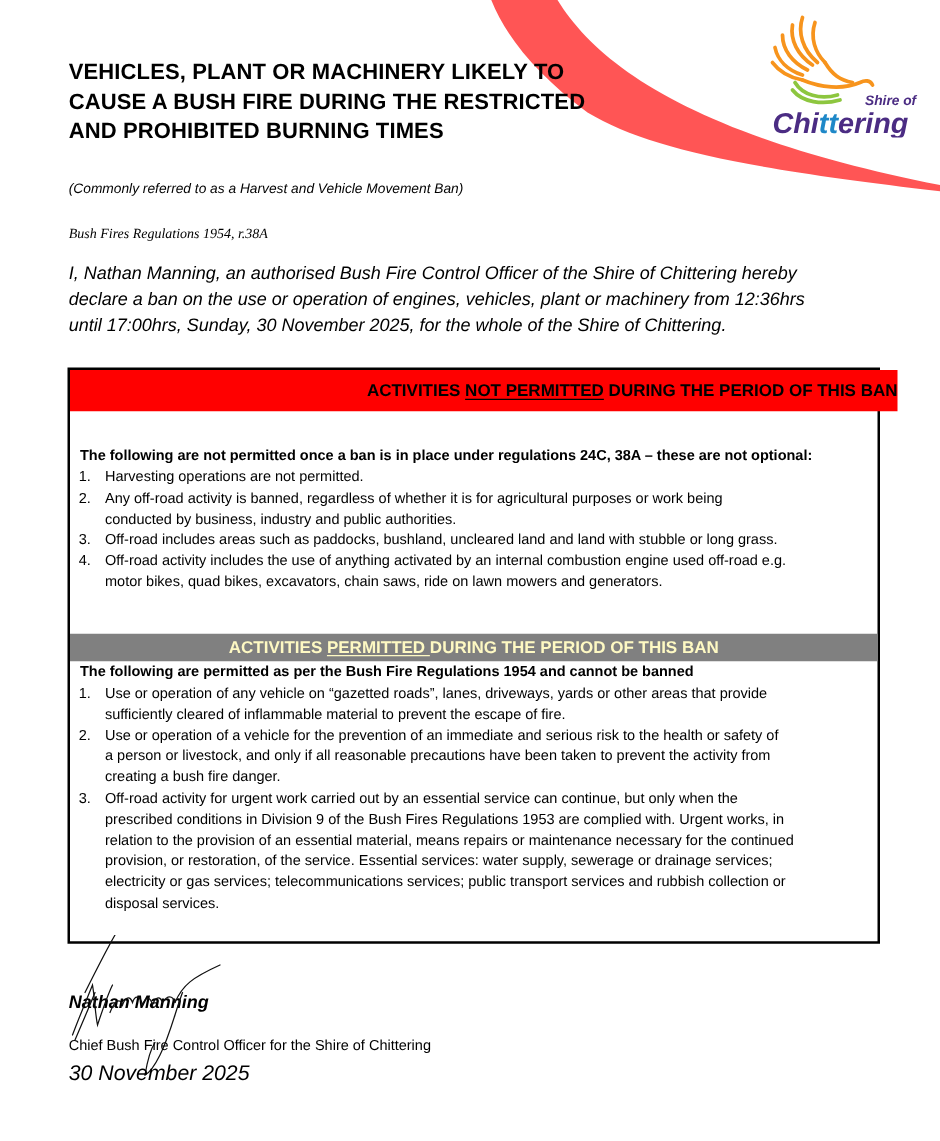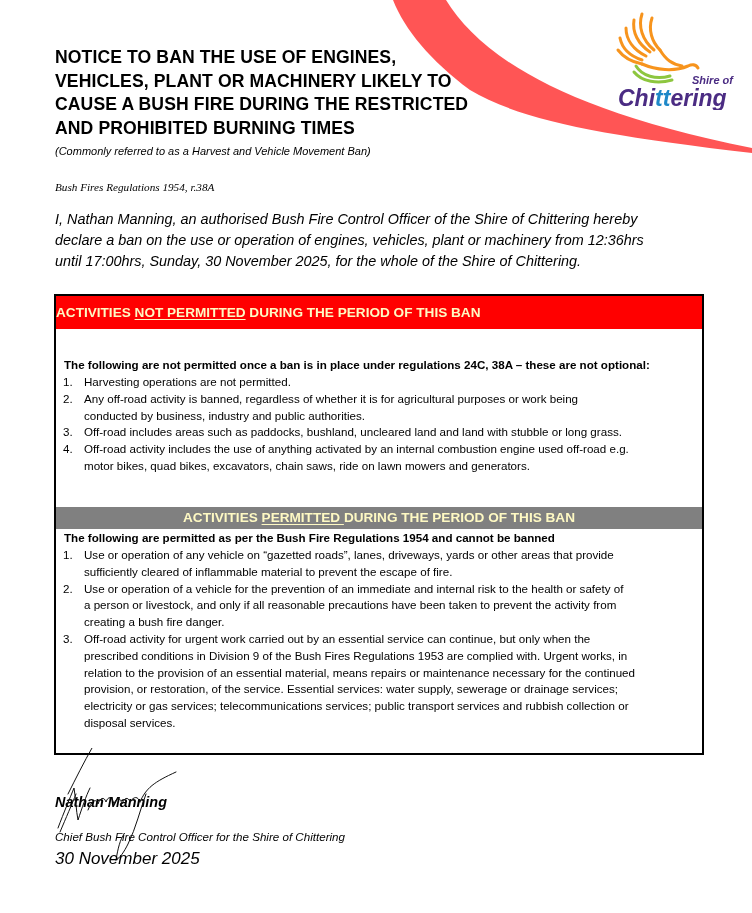--- a/index.html
+++ b/index.html
@@ -32,22 +32,22 @@
   }
   .declaration span { display: block; white-space: nowrap; }
 
   .ban-box {
     position: absolute; left: 54px; top: 294px; width: 646px; height: 457px;
     border: 2px solid #000; border-right-width: 2px;
     box-sizing: content-box;
   }
   .hdr-red {
     position: absolute; left: 0; top: 0; width: 646px; height: 33px;
-    background: #ff0000; color: #fef9c3; font-weight: bold; font-size: 13.6px;
-    text-align: left; line-height: 33px; white-space: nowrap;
+    background: #ff0000; color: #000000; font-weight: bold; font-size: 13.6px;
+    text-align: right; line-height: 33px; white-space: nowrap; padding-left: 16px;
   }
   .hdr-grey {
     position: absolute; left: 0; top: 211px; width: 646px; height: 22px;
     background: #808080; color: #fef9c3; font-weight: bold; font-size: 13.6px;
     text-align: center; line-height: 22px; white-space: nowrap;
   }
   .hdr-red u, .hdr-grey u { text-decoration: underline; text-decoration-thickness: 1px; text-underline-offset: 2px; }
 
   .sec-intro {
     position: absolute; left: 8px; font-weight: bold; font-size: 11.6px; white-space: nowrap;
@@ -60,21 +60,21 @@
   .list li .num { position: absolute; left: 0; top: 0; }
   .list li .ln { display: block; white-space: nowrap; }
 
   .sig-name {
     position: absolute; left: 55px; top: 772px;
     font-weight: bold; font-style: italic; font-size: 14.4px; white-space: nowrap; margin-top: 22px;
   }
   .signature { position: absolute; left: 54px; top: 748px; width: 130px; height: 118px; }
   .sig-title {
     position: absolute; left: 55px; top: 830px;
-    font-style: italic; font-size: 11.6px; white-space: nowrap;
+    font-size: 11.6px; white-space: nowrap;
   }
   .sig-date {
     position: absolute; left: 55px; top: 849px;
     font-style: italic; font-size: 17px; white-space: nowrap;
   }
 </style>
 </head>
 <body>
 
 <svg class="swoosh" viewBox="0 0 752 170">
@@ -96,21 +96,20 @@
     <path d="M24,56 C30,66 44,70 58,66"></path>
     <path d="M22,62 C30,72 46,74 60,70"></path>
   </g>
   <text x="80" y="74" font-family="Liberation Sans, sans-serif" font-size="11" font-style="italic" font-weight="bold" fill="#4B2C83">Shire of</text>
   <text x="6" y="96" font-family="Liberation Sans, sans-serif" font-size="23" font-weight="bold" font-style="italic" fill="#4B2C83">
     <tspan>Chi</tspan><tspan fill="#1E88C8">tt</tspan><tspan>ering</tspan>
   </text>
 </svg>
 
 <h1 class="title">
-  <span>NOTICE TO BAN THE USE OF ENGINES,</span>
   <span>VEHICLES, PLANT OR MACHINERY LIKELY TO</span>
   <span>CAUSE A BUSH FIRE DURING THE RESTRICTED</span>
   <span>AND PROHIBITED BURNING TIMES</span>
 </h1>
 <div class="subtitle">(Commonly referred to as a Harvest and Vehicle Movement Ban)</div>
 
 <div class="regref">Bush Fires Regulations 1954, r.38A</div>
 
 <div class="declaration">
   <span>I, Nathan Manning, an authorised Bush Fire Control Officer of the Shire of Chittering hereby</span>
@@ -151,21 +150,21 @@
 
   <div class="sec-intro" style="top:235px">The following are permitted as per the Bush Fire Regulations 1954 and cannot be banned</div>
   <ol class="list" style="top:251px">
     <li>
       <span class="num">1.</span>
       <span class="ln">Use or operation of any vehicle on “gazetted roads”, lanes, driveways, yards or other areas that provide</span>
       <span class="ln">sufficiently cleared of inflammable material to prevent the escape of fire.</span>
     </li>
     <li>
       <span class="num">2.</span>
-      <span class="ln">Use or operation of a vehicle for the prevention of an immediate and internal risk to the health or safety of</span>
+      <span class="ln">Use or operation of a vehicle for the prevention of an immediate and serious risk to the health or safety of</span>
       <span class="ln">a person or livestock, and only if all reasonable precautions have been taken to prevent the activity from</span>
       <span class="ln">creating a bush fire danger.</span>
     </li>
     <li>
       <span class="num">3.</span>
       <span class="ln">Off-road activity for urgent work carried out by an essential service can continue, but only when the</span>
       <span class="ln">prescribed conditions in Division 9 of the Bush Fires Regulations 1953 are complied with. Urgent works, in</span>
       <span class="ln">relation to the provision of an essential material, means repairs or maintenance necessary for the continued</span>
       <span class="ln">provision, or restoration, of the service. Essential services: water supply, sewerage or drainage services;</span>
       <span class="ln">electricity or gas services; telecommunications services; public transport services and rubbish collection or</span>

